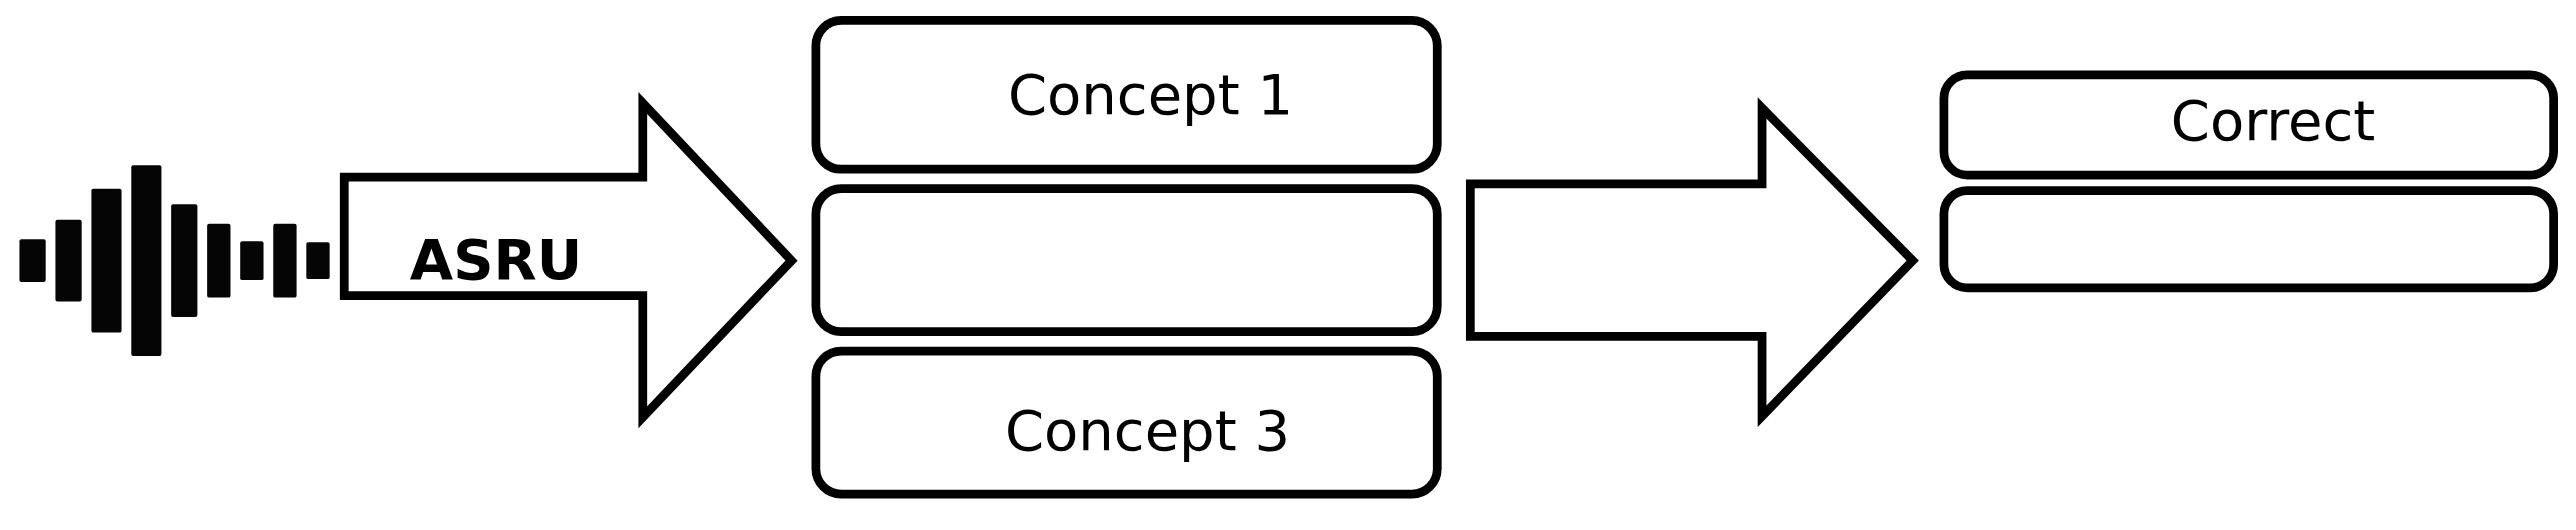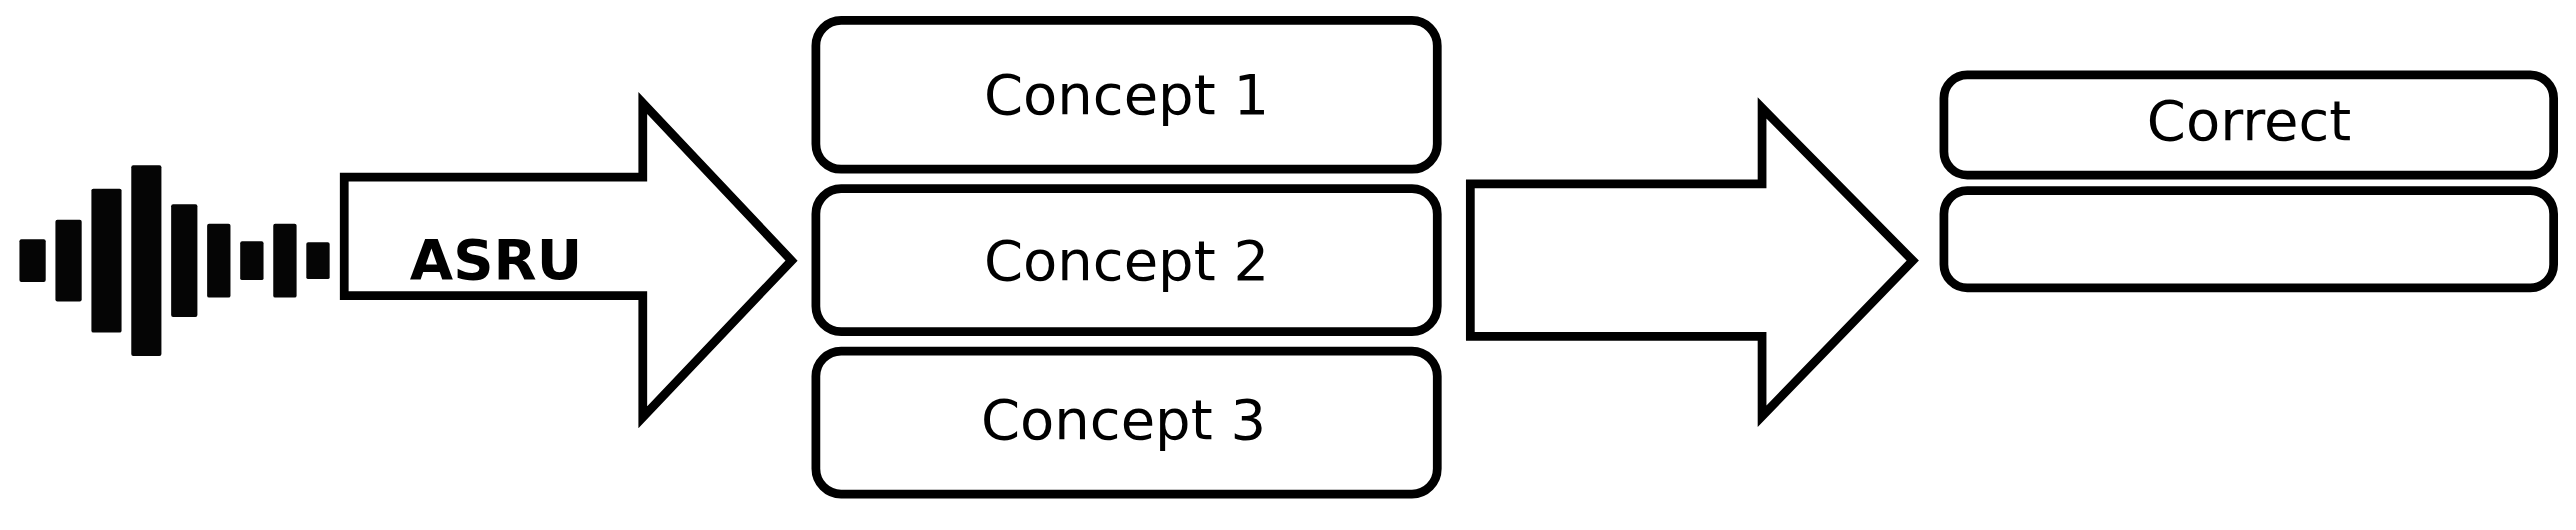--- a/index.html
+++ b/index.html
@@ -46,28 +46,29 @@
     font-family: "DejaVu Sans", "Liberation Sans", sans-serif;
     font-weight: 400;
     line-height: 1;
     white-space: nowrap;
     text-align: center;
     pointer-events: none;
     -webkit-font-smoothing: antialiased;
   }
   .box-label {
     font-size: 56px;
+    padding-left: 24px;
   }
   .arrow-label {
     font-size: 56px;
     font-weight: bold;
   }
   .lbl-concept1 { left: 812px; top: 67px;  width: 629px; }
   .lbl-concept2 { left: 812px; top: 233px; width: 629px; }
-  .lbl-concept3 { left: 812px; top: 392px; width: 623px; }
+  .lbl-concept3 { left: 812px; top: 403px; width: 623px; }
   .lbl-correct   { left: 1940px; top: 93px;  width: 618px; }
   .lbl-incorrect { left: 1940px; top: 202px; width: 618px; }
   .lbl-asru     { left: 360px;  top: 232px; width: 272px; }
   .lbl-applogic { left: 1464px; top: 232px; width: 292px; text-align: left; }
 </style>
 </head>
 <body>
 
 <div id="diagram-root">
 
@@ -108,21 +109,20 @@
              Z"></path>
 
     <rect class="box-stroke" x="1999" y="77" width="627" height="103" rx="24" ry="24"></rect>
     <rect class="box-stroke" x="1999" y="196" width="627" height="100" rx="24" ry="24"></rect>
   </svg>
 
   <div class="diagram-label arrow-label lbl-asru">ASRU</div>
 
   <div class="diagram-label box-label lbl-concept1">Concept 1</div>
 
-  <div class="diagram-label box-label lbl-concept2">Concept 2</div>
 
   <div class="diagram-label box-label lbl-concept3">Concept 3</div>
 
 
   <div class="diagram-label box-label lbl-correct">Correct</div>
 
 
 </div>
 
 

